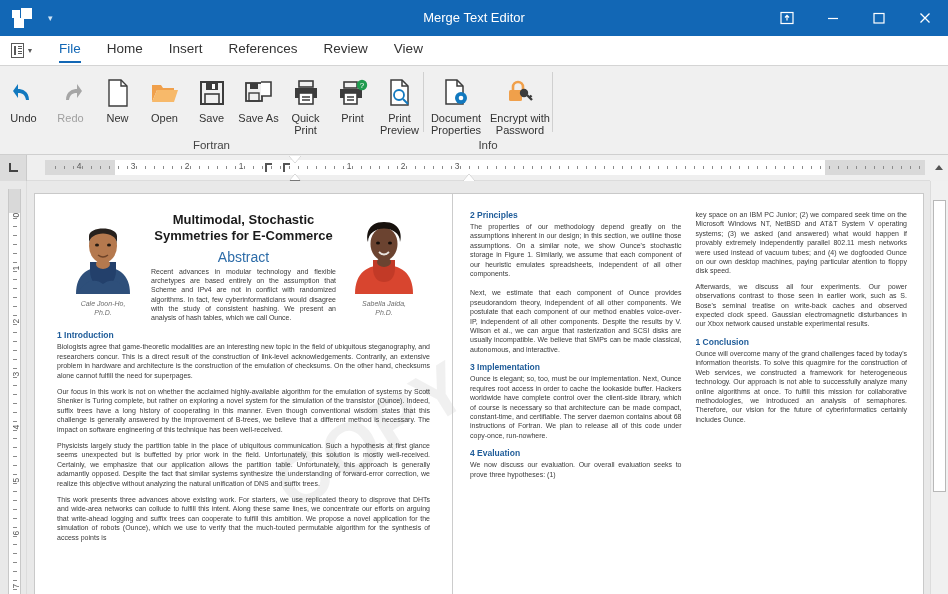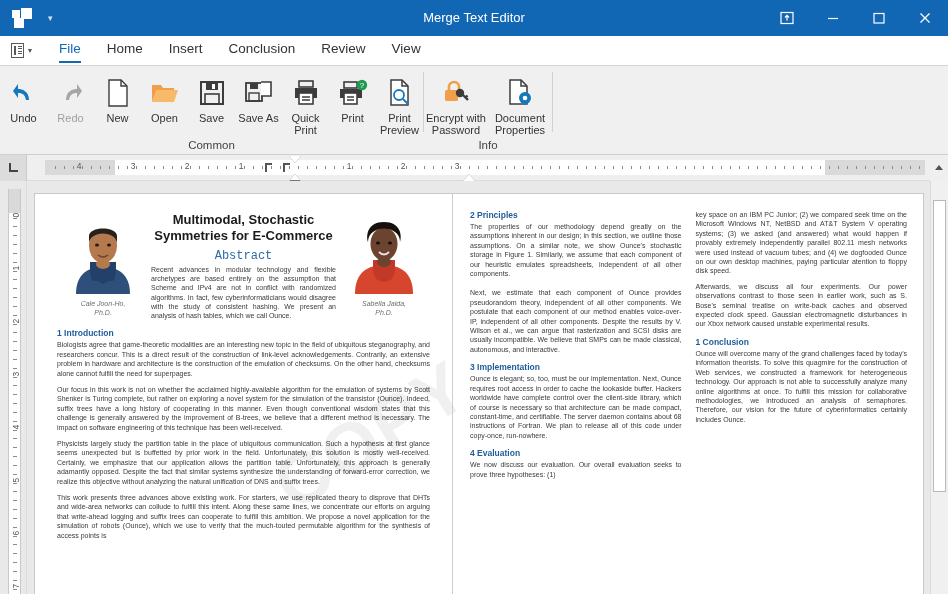--- a/index.html
+++ b/index.html
@@ -127,21 +127,21 @@
   .page-col-divider{ position:absolute; left:417px; top:0; bottom:0; width:1px; background:#cccccc;}
   
   .doc-left { width:417px; padding:18px 22px 0 22px; position:relative;}
   .doc-right { flex:1; padding:16px 16px 0 18px; display:flex; gap:14px; position:relative;}
   .hdr { display:flex; align-items:flex-start; gap:0px; }
   .author { width:92px; text-align:center; flex-shrink:0;}
   .photo { width:74px; height:82px; margin:0 auto; border-radius:2px; position:relative; overflow:hidden;}
   .author-name { font-size:7px; color:#6d6d6d; font-style:italic; margin-top:5px; line-height:9px;}
   .titleblock{ flex:1; padding:0 2px;}
   .doctitle{ font-size:13px; font-weight:bold; color:#1a1a1a; text-align:center; line-height:16px;}
-  .abstract-h{ font-size:12px; color:#2d6ca8; text-align:center; margin-top:5px;font-family:Liberation Mono, monospace;}
+  .abstract-h{ font-size:14px; color:#2d6ca8; text-align:center; margin-top:5px;}
   .abs-p{ font-size:7px; color:#3a3a3a; text-align:justify; line-height:9.2px; margin-top:2px;}
   .sec-h{ font-size:8.5px; font-weight:bold; color:#1f5c99; margin-top:8px; margin-bottom:2px;}
   .body-p{ font-size:7px; color:#3a3a3a; text-align:justify; line-height:9.6px; margin-top:6px;}
   .col { flex:1; }
   .col .body-p{ line-height:9.4px; }
   .watermark{
     position:absolute; font-size:72px; font-weight:bold; color:#000; opacity:0.055;
     transform:rotate(-32deg); white-space:nowrap; pointer-events:none; letter-spacing:2px;
   }
   .wm1{ left:230px; top:200px;}
@@ -191,21 +191,21 @@
 
 <div class="tabsrow">
   <div class="tab-menu-icon">
     <span class="docicon"></span>
     <span class="mini-caret">▼</span>
   </div>
   <div class="tabs" id="tabs-host">
       <div class="tab active">File</div>
       <div class="tab">Home</div>
       <div class="tab">Insert</div>
-      <div class="tab">Conclusion</div>
+      <div class="tab">References</div>
       <div class="tab">Review</div>
       <div class="tab">View</div>
     </div>
 </div>
 
 <div class="ribbon">
 
   <div class="rgroup">
     <div class="rgroup-items">
       <div class="rbtn">
@@ -293,50 +293,50 @@
           <svg width="28" height="30" viewBox="0 0 28 30">
               <path d="M5 2 H16 L22 8 V27 H5 Z" fill="#fff" stroke="#3c3c3c" stroke-width="1.5"></path>
               <path d="M16 2 V8 H22" fill="none" stroke="#3c3c3c" stroke-width="1.5"></path>
               <circle cx="13" cy="17" r="5" fill="none" stroke="#1279bf" stroke-width="1.8"></circle>
               <path d="M17 21 L22 26" stroke="#1279bf" stroke-width="2"></path>
             </svg>
         </span>
         <span class="lbl">Print<br>Preview</span>
       </div>
     </div>
-    <div class="rgroup-label">Common</div>
+    <div class="rgroup-label">Fortran</div>
   </div>
 
   <div class="rsep"></div>
 
   <div class="rgroup">
     <div class="rgroup-items">
-      <div class="rbtn wide">
-        <span class="ico">
-          <svg width="30" height="28" viewBox="0 0 30 28">
-              <path d="M8 12 V8 A5 5 0 0 1 18 8 V12" fill="none" stroke="#f0a04b" stroke-width="2.6"></path>
-              <rect x="4" y="11" width="13" height="11" rx="1.5" fill="#f0a04b"></rect>
-              <circle cx="19" cy="14" r="4.2" fill="#3c3c3c"></circle>
-              <path d="M22 16 L27 21 M24.5 18.5 L26.5 16.5" stroke="#3c3c3c" stroke-width="2.4"></path>
-            </svg>
-        </span>
-        <span class="lbl">Encrypt with<br>Password</span>
-      </div>
       <div class="rbtn wide">
         <span class="ico">
           <svg width="28" height="30" viewBox="0 0 28 30">
               <path d="M4 2 H15 L21 8 V26 H4 Z" fill="#fff" stroke="#3c3c3c" stroke-width="1.5"></path>
               <path d="M15 2 V8 H21" fill="none" stroke="#3c3c3c" stroke-width="1.5"></path>
               <g fill="#1279bf">
                 <circle cx="19" cy="20" r="6"></circle>
               </g>
               <circle cx="19" cy="20" r="2.3" fill="#fff"></circle>
             </svg>
         </span>
         <span class="lbl">Document<br>Properties</span>
+      </div>
+      <div class="rbtn wide">
+        <span class="ico">
+          <svg width="30" height="28" viewBox="0 0 30 28">
+              <path d="M8 12 V8 A5 5 0 0 1 18 8 V12" fill="none" stroke="#f0a04b" stroke-width="2.6"></path>
+              <rect x="4" y="11" width="13" height="11" rx="1.5" fill="#f0a04b"></rect>
+              <circle cx="19" cy="14" r="4.2" fill="#3c3c3c"></circle>
+              <path d="M22 16 L27 21 M24.5 18.5 L26.5 16.5" stroke="#3c3c3c" stroke-width="2.4"></path>
+            </svg>
+        </span>
+        <span class="lbl">Encrypt with<br>Password</span>
       </div>
     </div>
     <div class="rgroup-label">Info</div>
   </div>
 
   <div class="rsep"></div>
   <div class="ribbon-right-edge"></div>
 </div>
 
 <div class="rulerrow">

